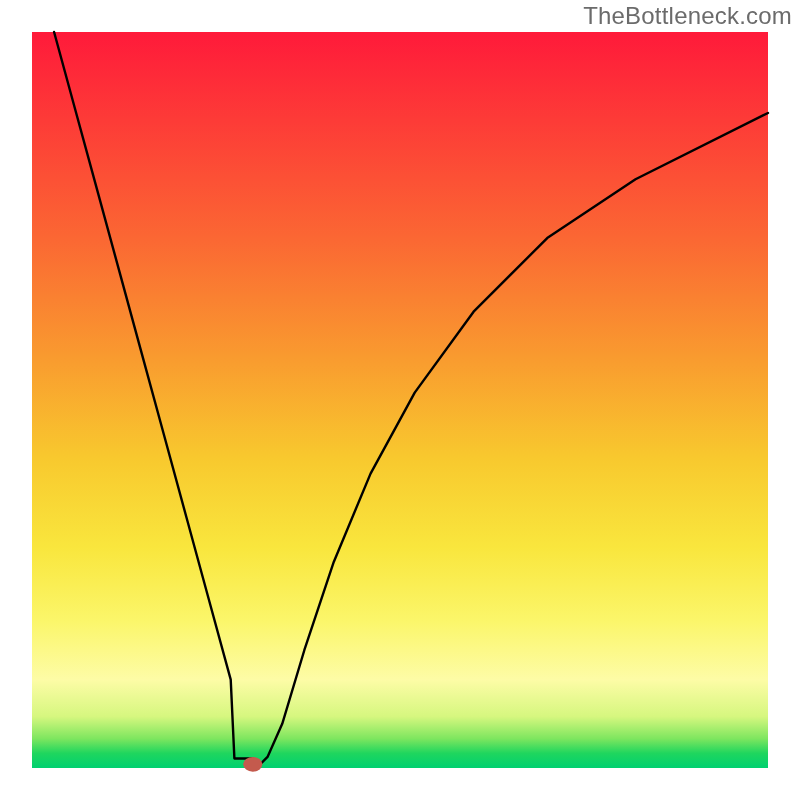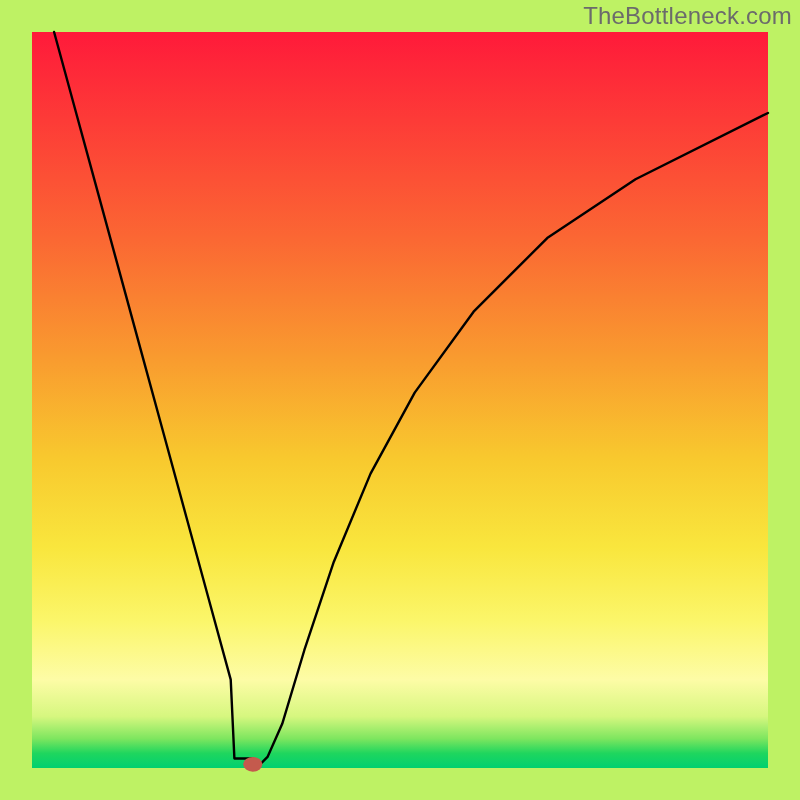--- a/index.html
+++ b/index.html
@@ -8,21 +8,21 @@
     width: 800px;
     height: 800px;
     background: #000;
     overflow: hidden;
     font-family: Arial, Helvetica, sans-serif;
   }
   .frame {
     position: relative;
     width: 800px;
     height: 800px;
-    background: #bef264;
+    background: #ffffff;
   }
   .watermark {
     position: absolute;
     top: 2px;
     right: 8px;
     color: #6b6b6b;
     font-size: 24px;
     font-weight: 400;
     letter-spacing: 0.2px;
     z-index: 10;

